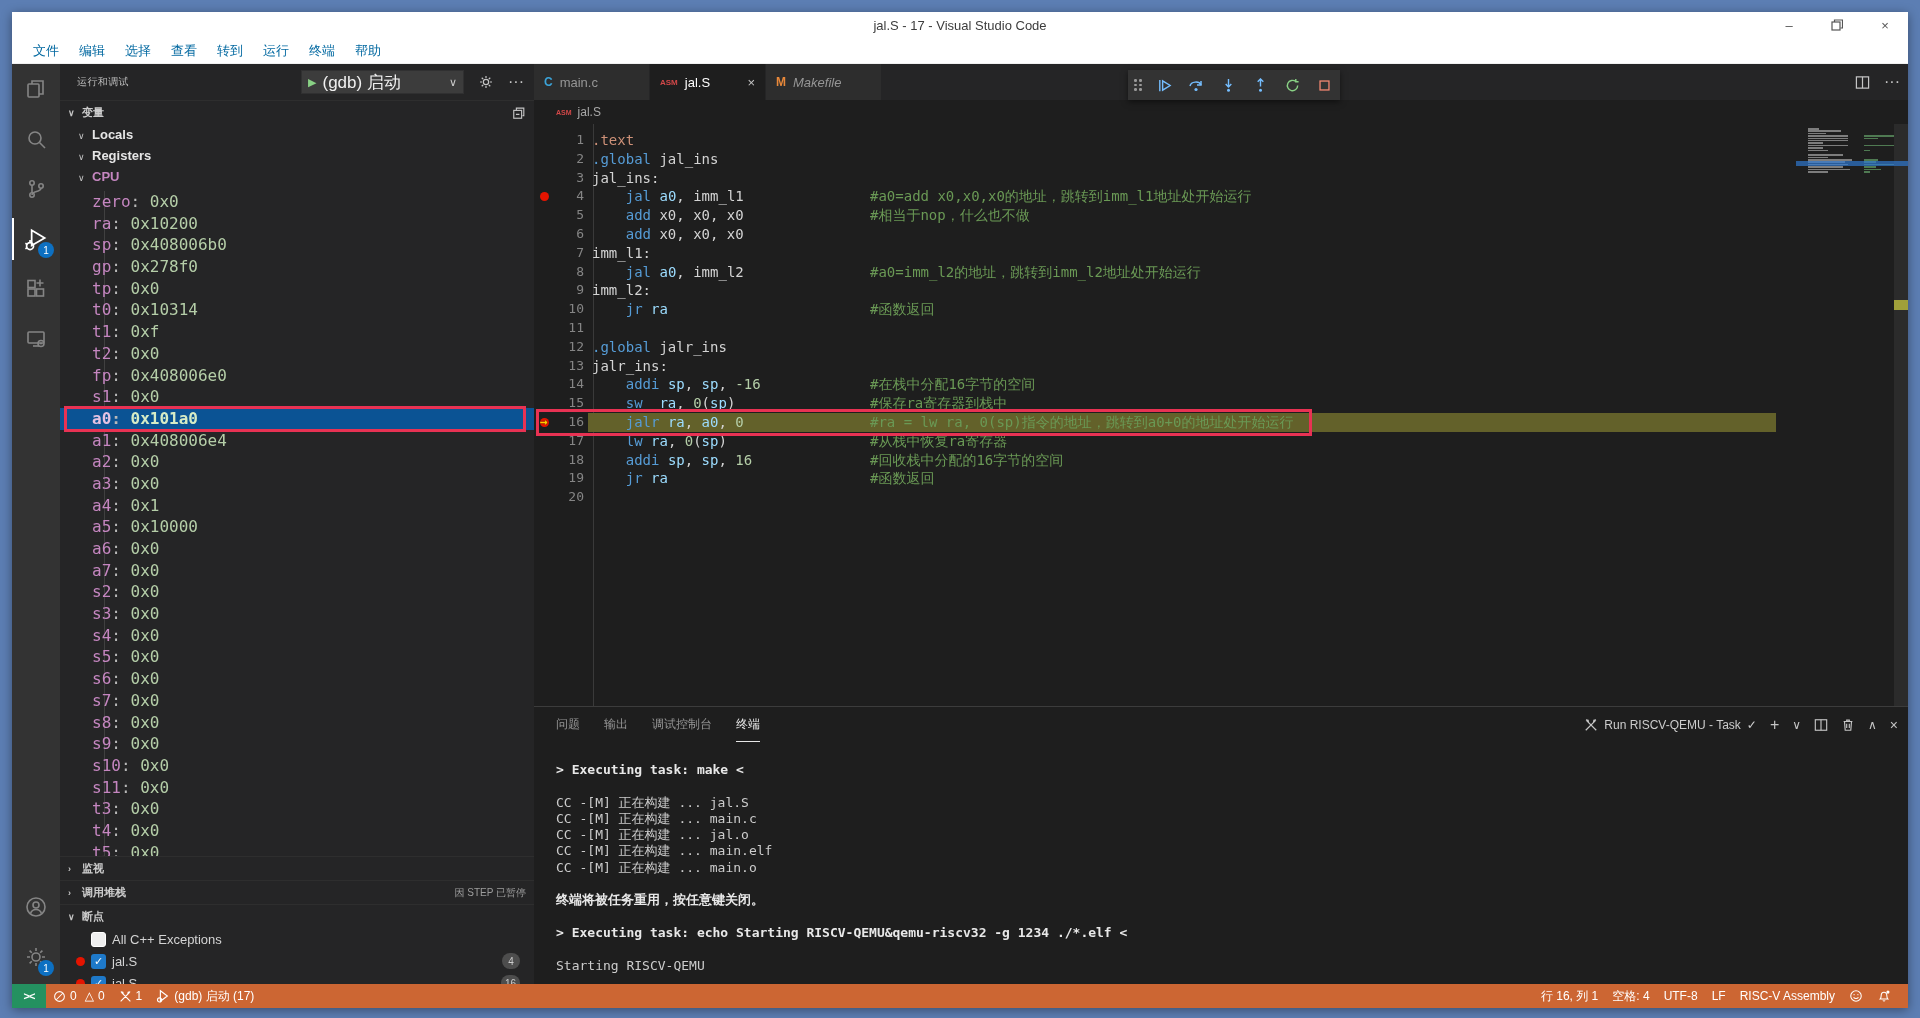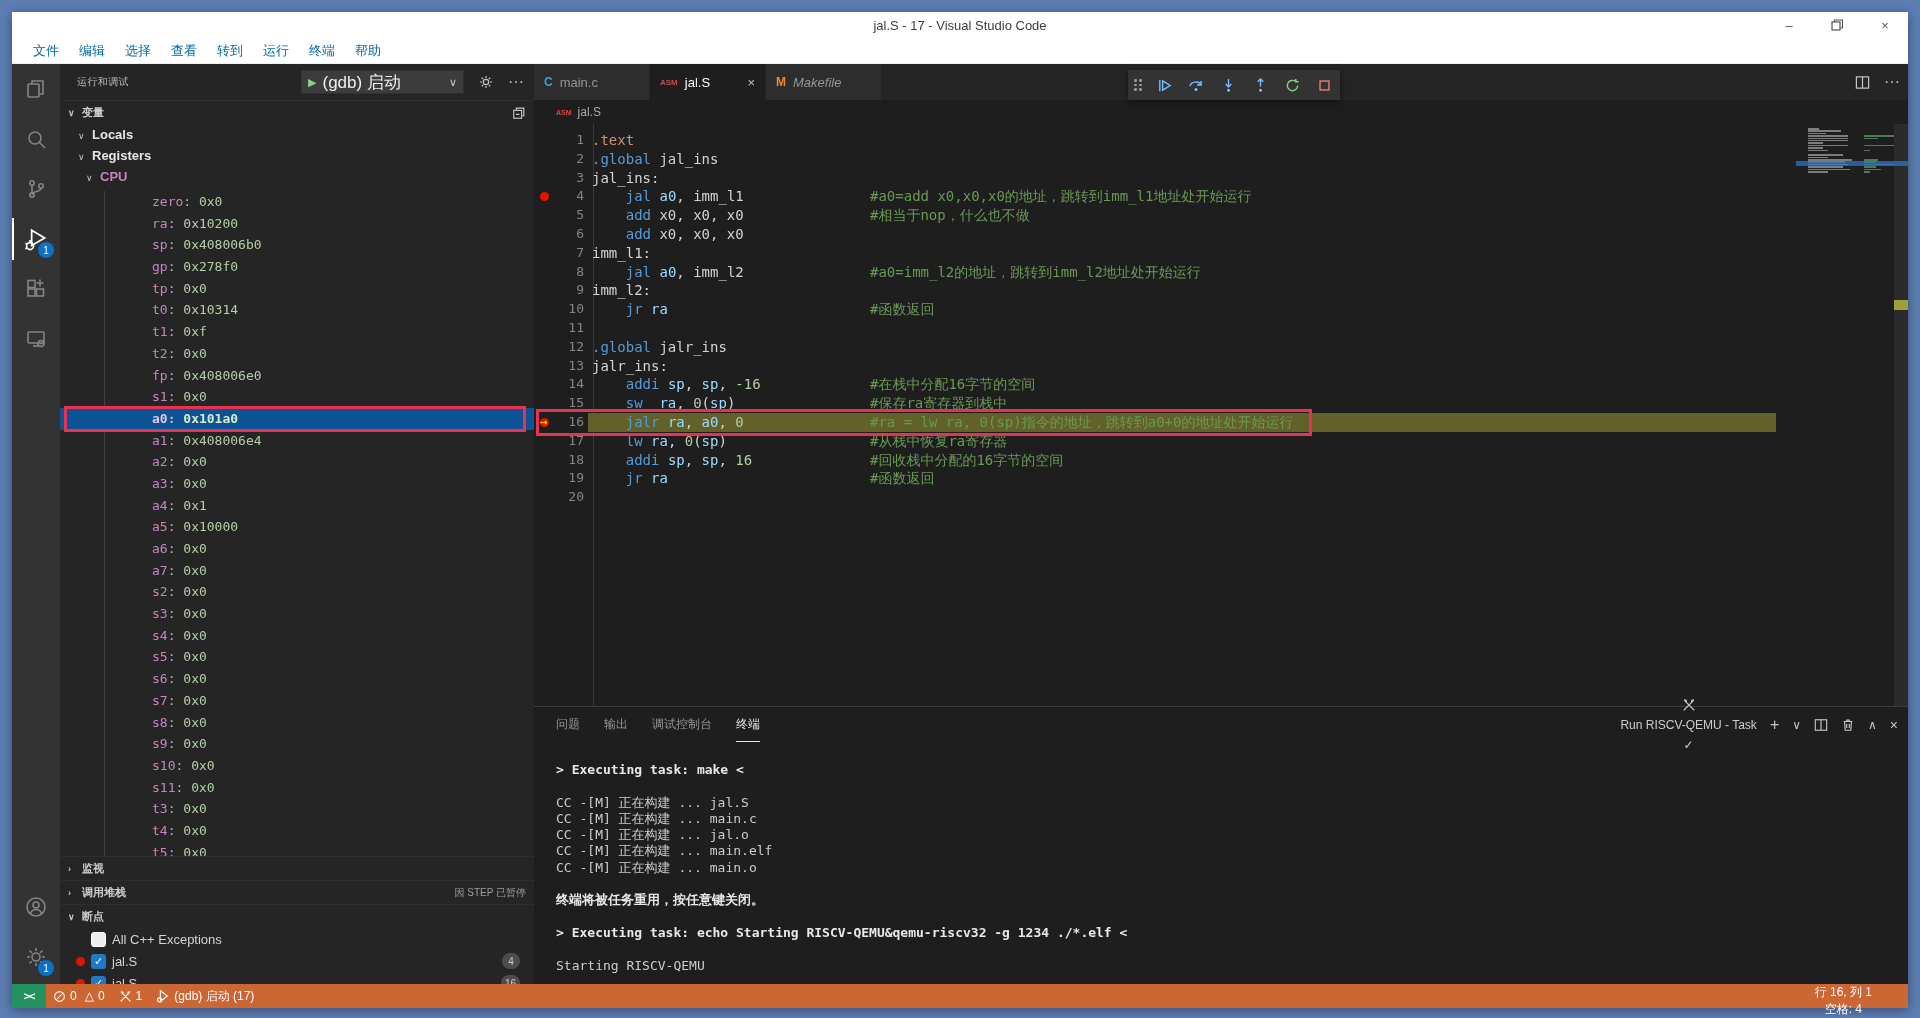--- a/index.html
+++ b/index.html
@@ -34,24 +34,24 @@
   .cfg-select .play { color:#89d185; font-size:11px; }
   .cfg-select .cfg-label { font-size:17px; color:#f0f0f0; flex:1; white-space:nowrap; overflow:hidden; }
   .cfg-select .chev { color:#cccccc; font-size:11px; }
   .sb-hicon { margin-left:14px; color:#c5c5c5; display:flex; }
   .section-h { height:24px; display:flex; align-items:center; padding:0 8px; font-size:11px; font-weight:bold; color:#cccccc; border-top:1px solid #3c3c3c66; }
   .section-h .tw { width:14px; font-size:9px; color:#c5c5c5; }
   .sect-note { margin-left:auto; font-weight:normal; font-size:10px; color:#9d9d9d; }
   .sect-icon { margin-left:auto; display:flex; color:#c5c5c5; }
   .scope-row { height:21px; line-height:21px; padding-left:18px; font-size:13px; font-weight:bold; color:#e6e6e6; font-family:"Liberation Sans",sans-serif; }
   .scope-row .tw { display:inline-block; width:14px; font-size:9px; font-weight:normal; color:#c5c5c5; }
-  .scope-cpu { padding-left:26px; color:#c586c0; }
+  .scope-cpu { padding-left:18px; color:#c586c0; }
   .reg-viewport { position:absolute; top:127px; bottom:128px; left:0; right:0; overflow:hidden; }
   .reg-guide { position:absolute; left:44px; top:0; bottom:0; width:1px; background:#404040; }
-  .reg-row { height:21.7px; line-height:21.7px; padding-left:92px; font-size:13px; font-family:"DejaVu Sans Mono", monospace; white-space:pre; position:relative; }
+  .reg-row { height:21.7px; line-height:21.7px; padding-left:32px; font-size:16px; font-family:"DejaVu Sans Mono", monospace; white-space:pre; position:relative; }
   .reg-name { color:#c586c0; } .reg-colon { color:#b9b9b9; } .reg-val { color:#b5cea8; }
   .reg-row.sel { background:#0b5394; }
   .reg-row.sel .reg-name { color:#e4c2e2; } .reg-row.sel .reg-val { color:#d7ecc6; } .reg-row.sel { font-weight:bold; }
   .sb-bottom { position:absolute; left:0; right:0; bottom:0; height:128px; background:#252526; }
   .bp-row { height:22px; display:flex; align-items:center; padding-left:16px; gap:6px; font-size:13px; color:#d4d4d4; position:relative; }
   .bp-dot { width:9px; height:9px; border-radius:50%; background:#e51400; flex:0 0 auto; }
   .bp-dot.hidden { visibility:hidden; }
   .cbx { width:15px; height:15px; border-radius:3px; flex:0 0 auto; display:flex; align-items:center; justify-content:center; font-size:11px; color:#fff; }
   .cbx.on { background:#1e79c9; } .cbx.off { background:#eeeeee; border:1px solid #ffffff; }
   .bp-badge { position:absolute; right:14px; background:#4d4d4d; color:#cccccc; border-radius:9px; min-width:18px; height:16px; font-size:10px; display:flex; align-items:center; justify-content:center; padding:0 4px; }
@@ -93,30 +93,30 @@
   .oruler { position:absolute; right:0; top:0; bottom:0; width:14px; z-index:3; }
   .oruler .slider { position:absolute; left:0; right:0; top:0; height:100%; background:rgba(121,121,121,.15); }
   .oruler .mark { position:absolute; left:0; right:0; top:176px; height:10px; background:#a0a03a; }
 
   
   .panel { flex:1 1 auto; border-top:1px solid #3c3c3c; display:flex; flex-direction:column; min-height:0; }
   .panel-tabs { height:35px; display:flex; align-items:center; padding-left:22px; gap:24px; flex:0 0 auto; position:relative; }
   .ptab { font-size:12px; color:#969696; height:100%; display:flex; align-items:center; border-bottom:1px solid transparent; }
   .ptab.active { color:#e7e7e7; border-bottom:1px solid #e7e7e7; }
   .panel-actions { position:absolute; right:10px; top:0; height:35px; display:flex; align-items:center; gap:13px; color:#c5c5c5; font-size:12px; }
-  .task-chip { display:flex; align-items:center; gap:6px; color:#cccccc;flex-direction:column; }
+  .task-chip { display:flex; align-items:flex-end; gap:6px; color:#cccccc; }
   .term { flex:1; overflow:hidden; padding:20px 0 0 22px; font-family:"DejaVu Sans Mono", monospace; font-size:13px; color:#cccccc; }
   .tline { height:16.3px; line-height:16.3px; white-space:pre; }
   .tline.bold { font-weight:bold; color:#e8e8e8; }
 
   
   .statusbar { height:24px; background:#cc6633; display:flex; align-items:center; color:#ffffff; font-size:12px; flex:0 0 auto; position:relative; }
   .remote { width:34px; height:24px; background:#249160; display:flex; align-items:center; justify-content:center; font-weight:bold; font-size:11px; letter-spacing:-1px; }
   .st-item { display:flex; align-items:center; gap:4px; padding:0 7px; height:100%; }
-  .st-right { margin-left:auto; display:flex; align-items:center; height:100%; padding-right:10px;flex-direction:column; }
+  .st-right { margin-left:auto; display:flex; align-items:center; height:100%; padding-right:10px; }
   svg.ic { display:block; }
 </style>
 </head>
 <body>
 
 <div class="desktop">
   <div class="window">
 
     <div class="titlebar">
       <div class="title">jal.S - 17 - Visual Studio Code</div>

